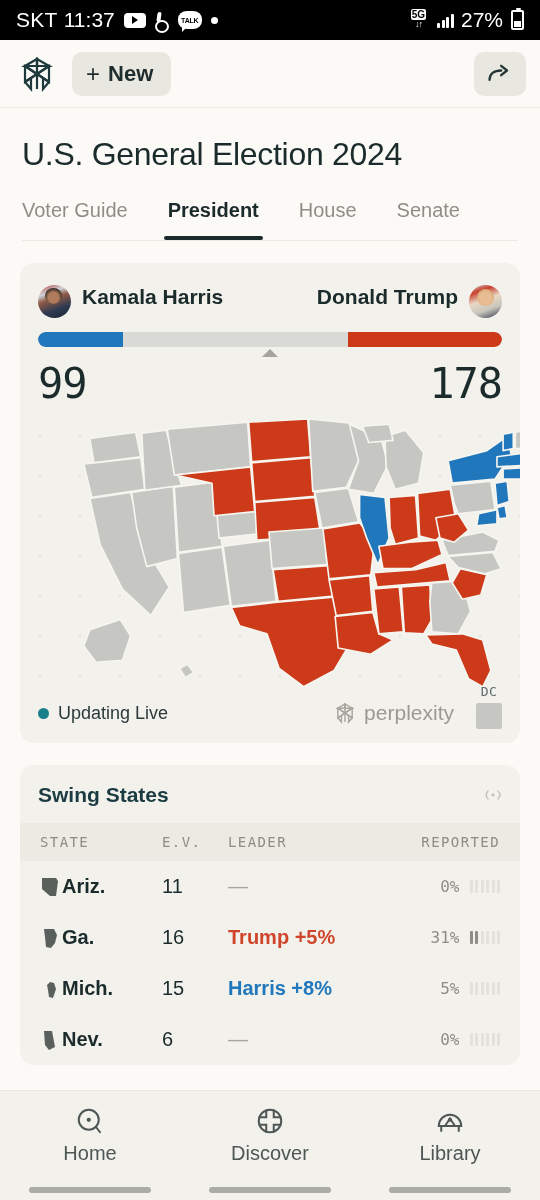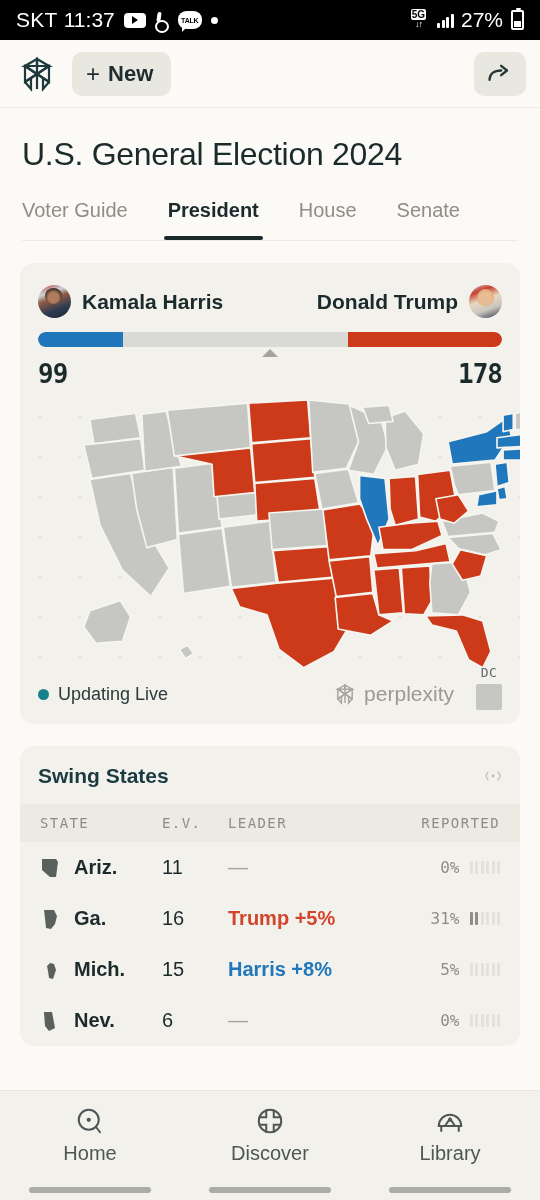--- a/index.html
+++ b/index.html
@@ -79,21 +79,21 @@
   }
   .tabs-rule{ height:1px;background:#ECEAE2;margin:0 22px; }
 
   
   .card{
     margin:22px 20px 0 20px; background:#F2F1EB; border-radius:14px;
   }
 
   
   .cand-row{ display:flex;align-items:center;padding:22px 18px 0 18px; }
-  .cand{ display:flex;align-items:center;gap:11px; }
+  .cand{ display:flex;gap:11px; }
   .cand .nm{ font-size:21px;font-weight:600;color:#1B2B2C; }
   .avatar{
     width:33px;height:33px;border-radius:50%;overflow:hidden;flex:none;
     position:relative;background:#9aa;
   }
   .av-harris{ background:linear-gradient(160deg,#b8342f 0%,#cfd3da 26%,#8f5a45 42%,#2e3b52 70%,#1c2433 100%); }
   .av-harris:after{content:"";position:absolute;left:7px;top:3px;width:17px;height:16px;border-radius:50%;
     background:radial-gradient(circle at 50% 60%,#b07b5c 40%,#2a2722 75%);}
   .av-trump{ background:linear-gradient(160deg,#cfd3d8 0%,#c9402f 22%,#e8d7c2 45%,#c9c6bd 70%,#2b3446 100%); }
   .av-trump:after{content:"";position:absolute;left:8px;top:4px;width:17px;height:17px;border-radius:50%;
@@ -107,21 +107,21 @@
   .marker{ position:relative;height:10px; }
   .marker i{
     position:absolute;left:50%;transform:translateX(-50%);top:2px;
     width:0;height:0;border-left:8px solid transparent;border-right:8px solid transparent;
     border-bottom:8px solid #A4A49C;
   }
   .totals{
     display:flex;align-items:center;justify-content:space-between;
     padding:2px 18px 0 18px;
   }
-  .totals .num{ font-family:"DejaVu Sans Mono",monospace;font-size:26px;color:#1B2B2C;font-weight:700;letter-spacing:-1px; }
+  .totals .num{ font-family:"DejaVu Sans Mono",monospace;font-size:42px;color:#1B2B2C;font-weight:400;letter-spacing:-1px; }
   .totals .mid{ font-family:"DejaVu Sans Mono",monospace;font-size:15px;color:#8C8B84;letter-spacing:1.2px; }
 
   
   .mapbox{ position:relative;height:285px;margin-top:8px; }
   .mapbox svg{ position:absolute;inset:0;width:100%;height:100%; }
   .dots{
     position:absolute;inset:0;
     background-image:radial-gradient(#E3E2DA 1.4px, transparent 1.5px);
     background-size:40px 40px;
   }
@@ -149,21 +149,21 @@
   thead th{
     background:#EBEAE3;font-family:"DejaVu Sans Mono",monospace;font-size:14px;
     color:#8E8D85;font-weight:400;letter-spacing:1.4px;text-align:left;
     padding:11px 0;
   }
   thead th.c1{ padding-left:20px;width:142px; }
   thead th.c2{ width:66px; }
   thead th.c4{ text-align:right;padding-right:20px; }
   tbody td{ padding:14px 0;font-size:20px;color:#1B2B2C;vertical-align:middle; }
   tbody td.c1{ padding-left:20px;font-weight:600;}
-  tbody td.c1 .cell{ display:flex;align-items:center;gap:12px; }
+  tbody td.c1 .cell{ display:flex;align-items:center;gap:0; }
   tbody td.c3 .lead-none{ color:#A7A69E;font-size:20px; }
   tbody td.c3 .lead-r{ color:#D0452B;font-weight:600; }
   tbody td.c3 .lead-b{ color:#2077BC;font-weight:600; }
   tbody td.c4{ text-align:right;padding-right:20px; }
   .rep{ display:flex;align-items:center;justify-content:flex-end;gap:10px; }
   .rep .pct{ font-family:"DejaVu Sans Mono",monospace;font-size:16px;color:#8E8D85; }
   .ticks{ display:flex;gap:2.5px; }
   .ticks i{ display:block;width:3px;height:13px;background:#E2E1DA;border-radius:1px; }
   .ticks i.on{ background:#8E8D85; }
   .st-ico{ width:22px;height:22px;flex:none;display:flex;align-items:center;justify-content:center;}

